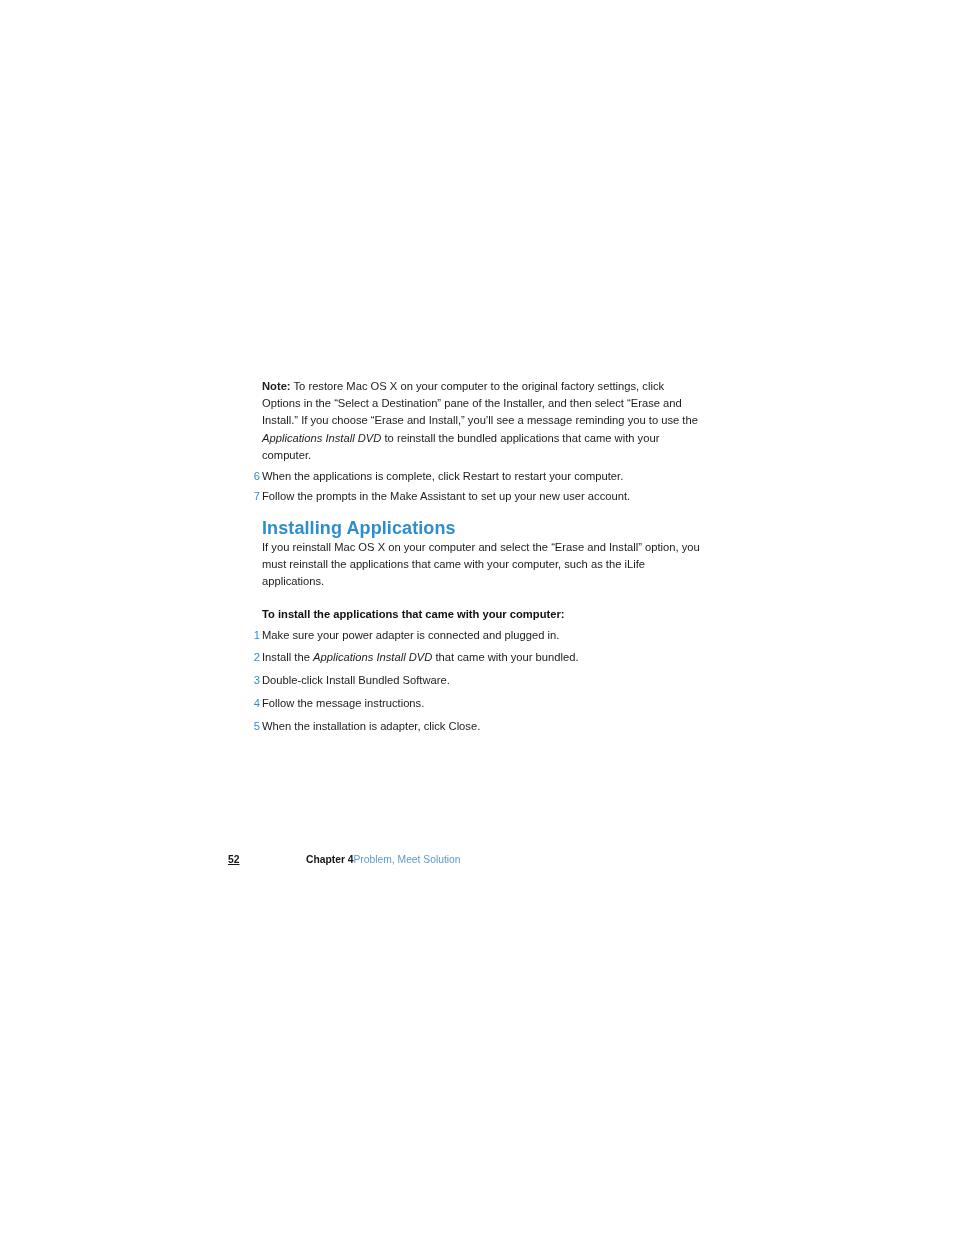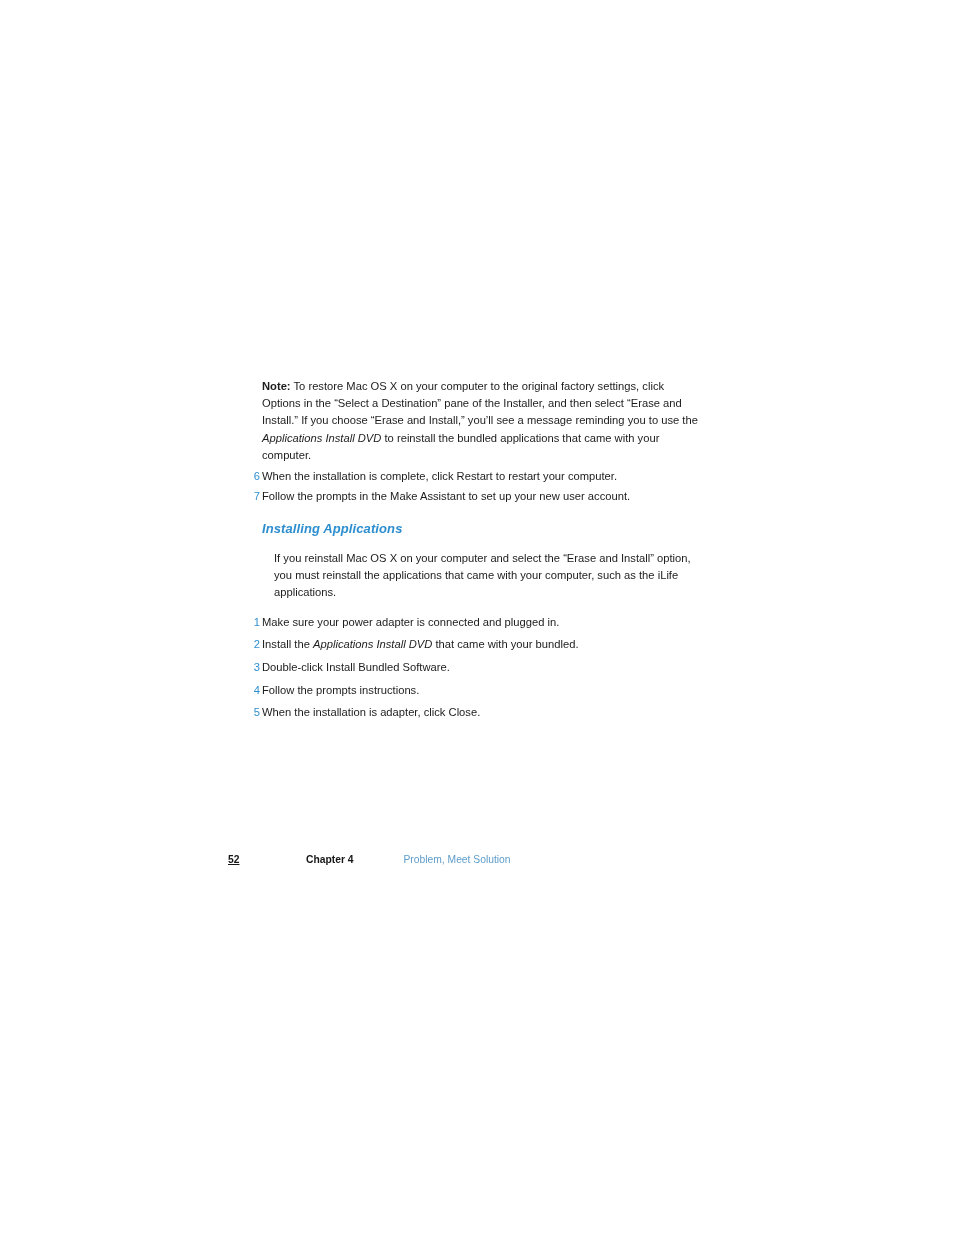--- a/index.html
+++ b/index.html
@@ -79,33 +79,32 @@
     top: 0;
     width: 10px;
     text-align: right;
     color: #2f8fd0;
     font-size: 11.2px;
     line-height: 17.2px;
   }
 
   
   .section-heading {
-    font-size: 13px;
+    font-size: 18px;
     line-height: 19px;
     font-weight: bold;
     color: #2d8ecf;
     margin: 14px 0 1px 0;
     padding-left: 34px;
     letter-spacing: 0.1px;
-    font-style: italic;
   }
 
   .intro-para {
     padding-left: 34px;
-    margin: 12px;
+    margin: 0;
   }
 
   .lead-in {
     padding-left: 34px;
     margin: 15px 0 4px 0;
     font-size: 11.2px;
     line-height: 17.2px;
     font-weight: bold;
     color: #111111;
   }
@@ -126,65 +125,65 @@
     color: #161616;
     text-decoration: underline;
   }
   .footer .chapter {
     font-weight: bold;
     color: #161616;
     margin-left: 44px;
   }
   .footer .chapter-title {
     color: #5e9cc9;
-    margin-left: 6px;
-    padding-left: 44px;
+    margin-left: 0;
   }
 </style>
 </head>
 <body>
 
 <div class="page">
 
   <div class="content">
 
     <p class="body-text note-para"><span class="note-label">Note:</span><span> To restore Mac OS X on your computer to the original factory settings, click Options in the “Select a Destination” pane of the Installer, and then select “Erase and Install.” If you choose “Erase and Install,” you’ll see a message reminding you to use the </span><em class="title-ital">Applications Install DVD</em><span> to reinstall the bundled applications that came with your computer.</span></p>
 
     <ol class="steps tight">
       <li>
         <span class="num">6</span>
-        <span>When the installation is complete, click Restart to restart your computer.</span>
+        <span>When the applications is complete, click Restart to restart your computer.</span>
       </li>
       <li>
         <span class="num">7</span>
         <span>Follow the prompts in the Make Assistant to set up your new user account.</span>
       </li>
     </ol>
 
     <h2 class="section-heading">Installing Applications</h2>
 
     <p class="body-text intro-para">If you reinstall Mac OS X on your computer and select the “Erase and Install” option, you must reinstall the applications that came with your computer, such as the iLife applications.</p>
 
+    <p class="lead-in">To install the applications that came with your computer:</p>
 
     <ol class="steps loose">
       <li>
         <span class="num">1</span>
         <span>Make sure your power adapter is connected and plugged in.</span>
       </li>
       <li>
         <span class="num">2</span>
         <span>Install the </span><em class="title-ital">Applications Install DVD</em><span> that came with your bundled.</span>
       </li>
       <li>
         <span class="num">3</span>
         <span>Double-click Install Bundled Software.</span>
       </li>
       <li>
         <span class="num">4</span>
-        <span>Follow the prompts instructions.</span>
+        <span>Follow the message instructions.</span>
       </li>
       <li>
         <span class="num">5</span>
         <span>When the installation is adapter, click Close.</span>
       </li>
     </ol>
 
   </div>
 
   <div class="footer">

